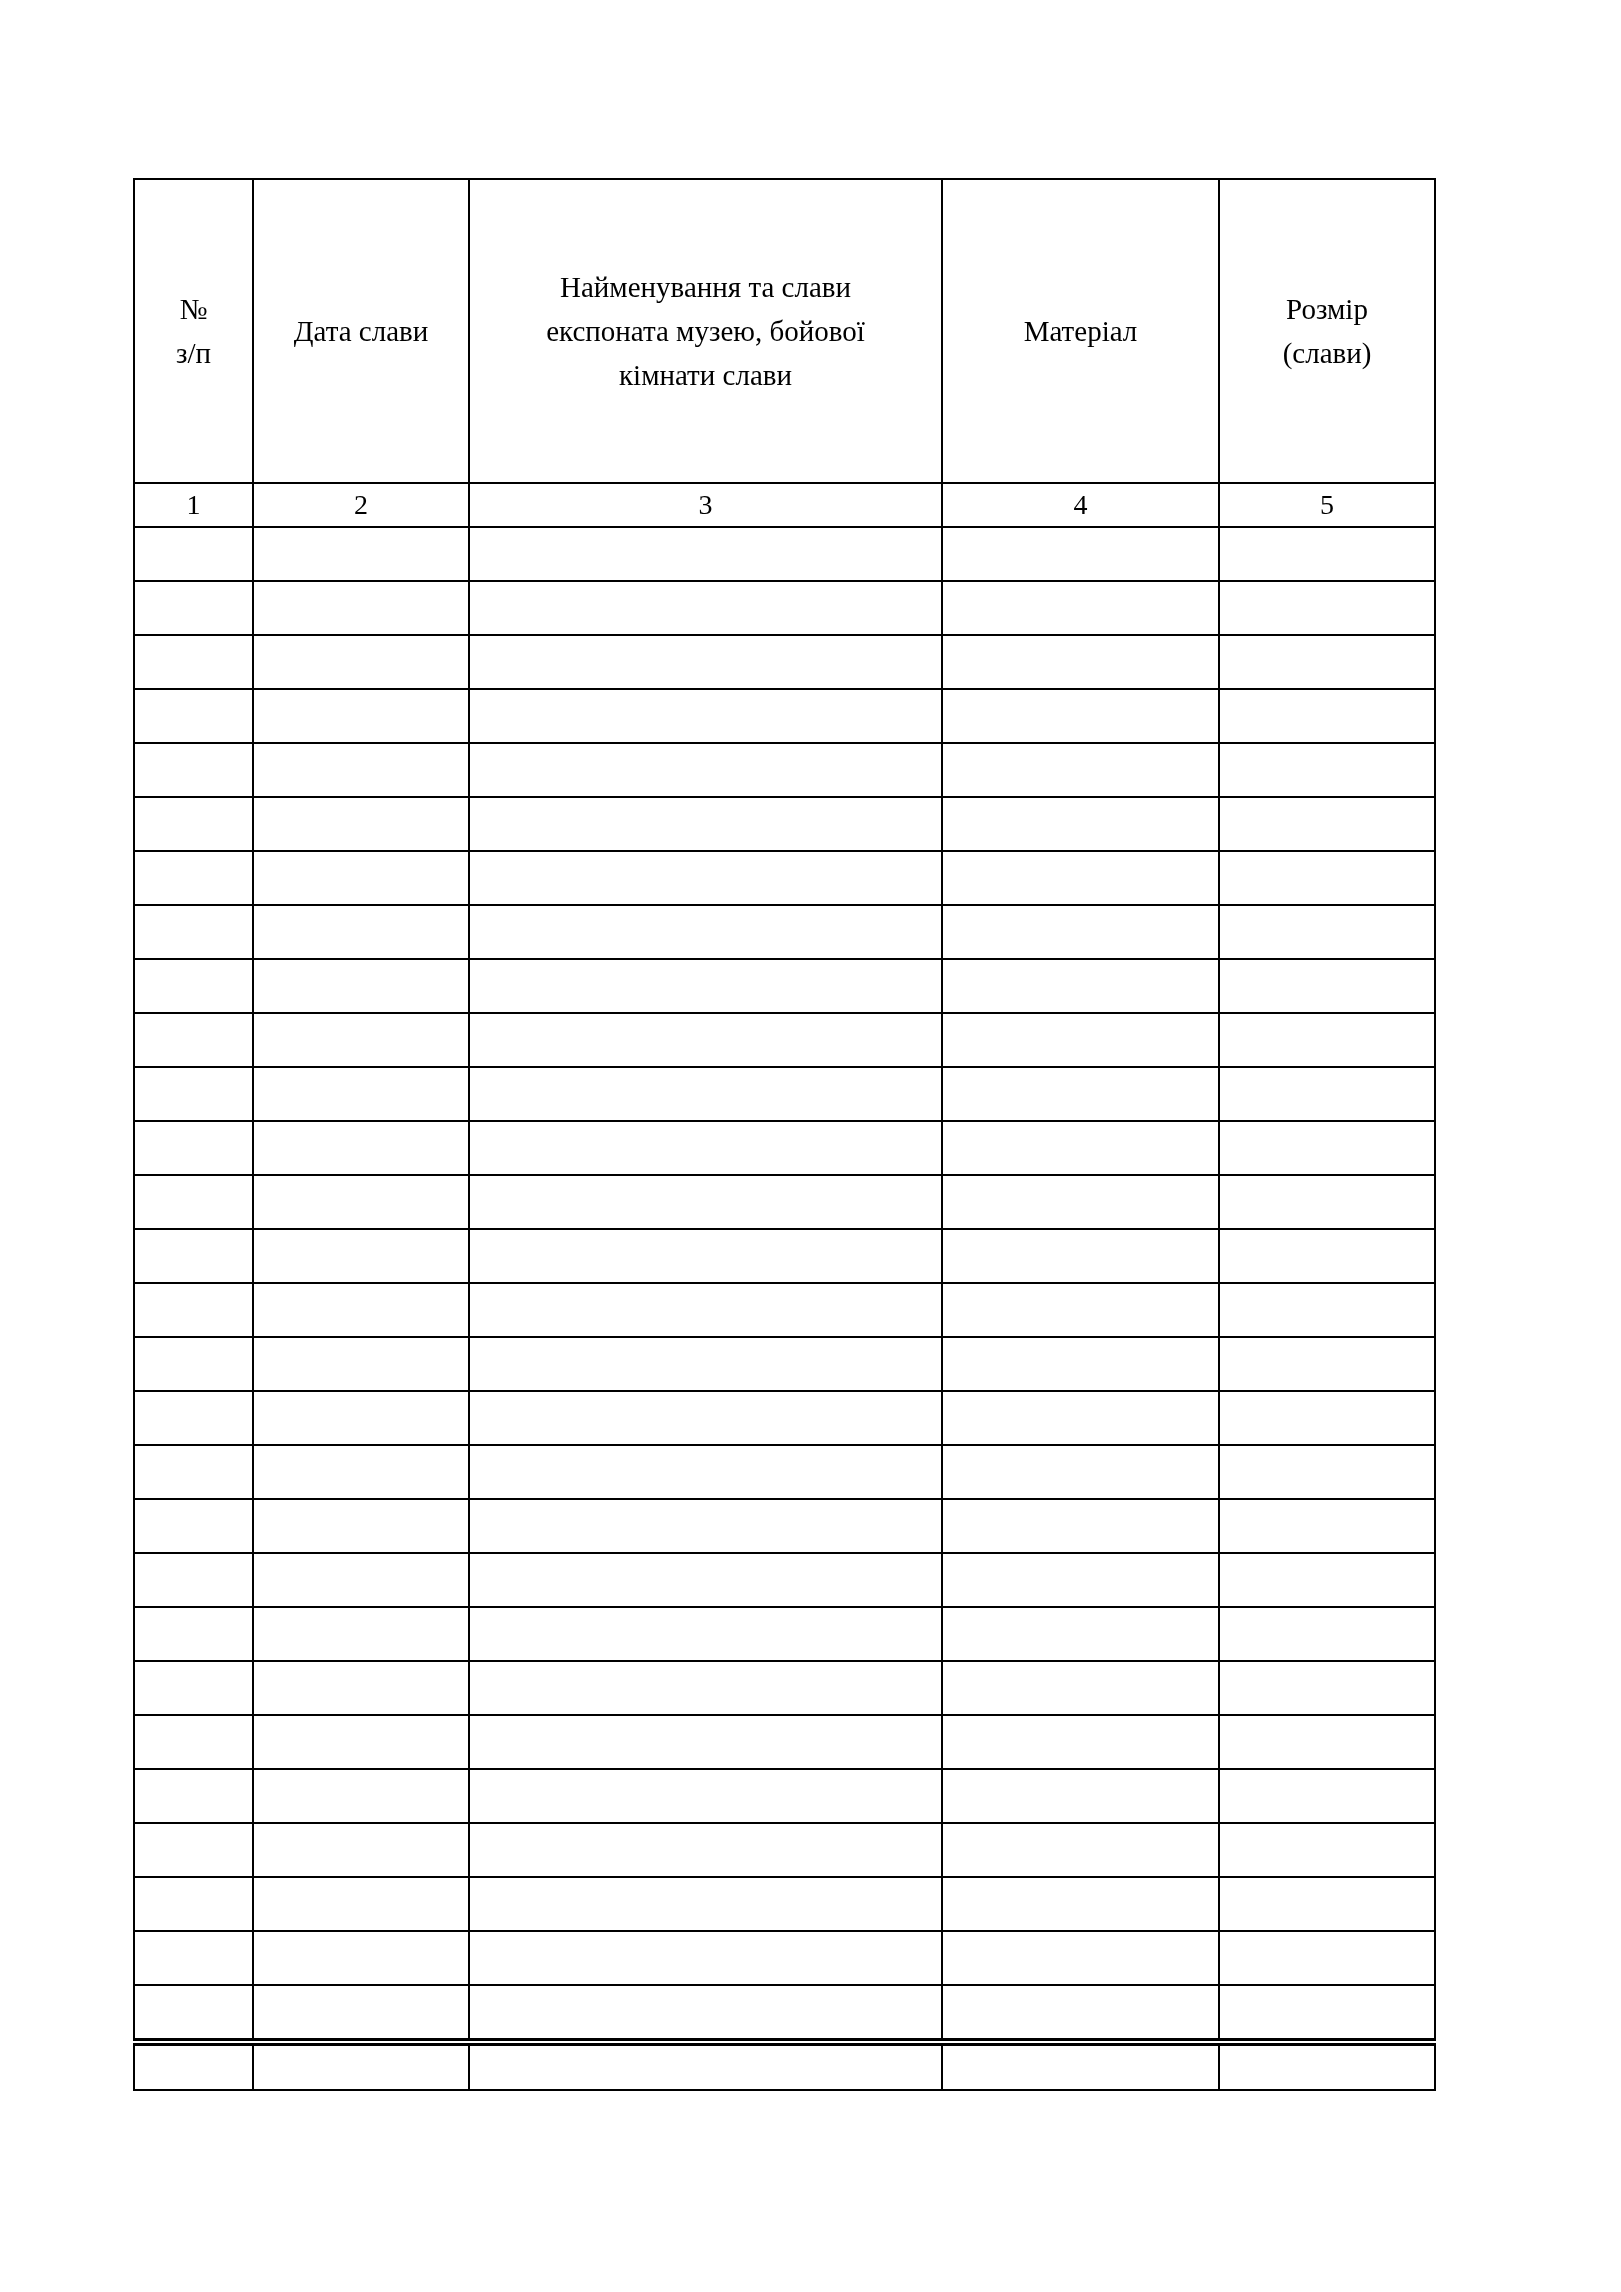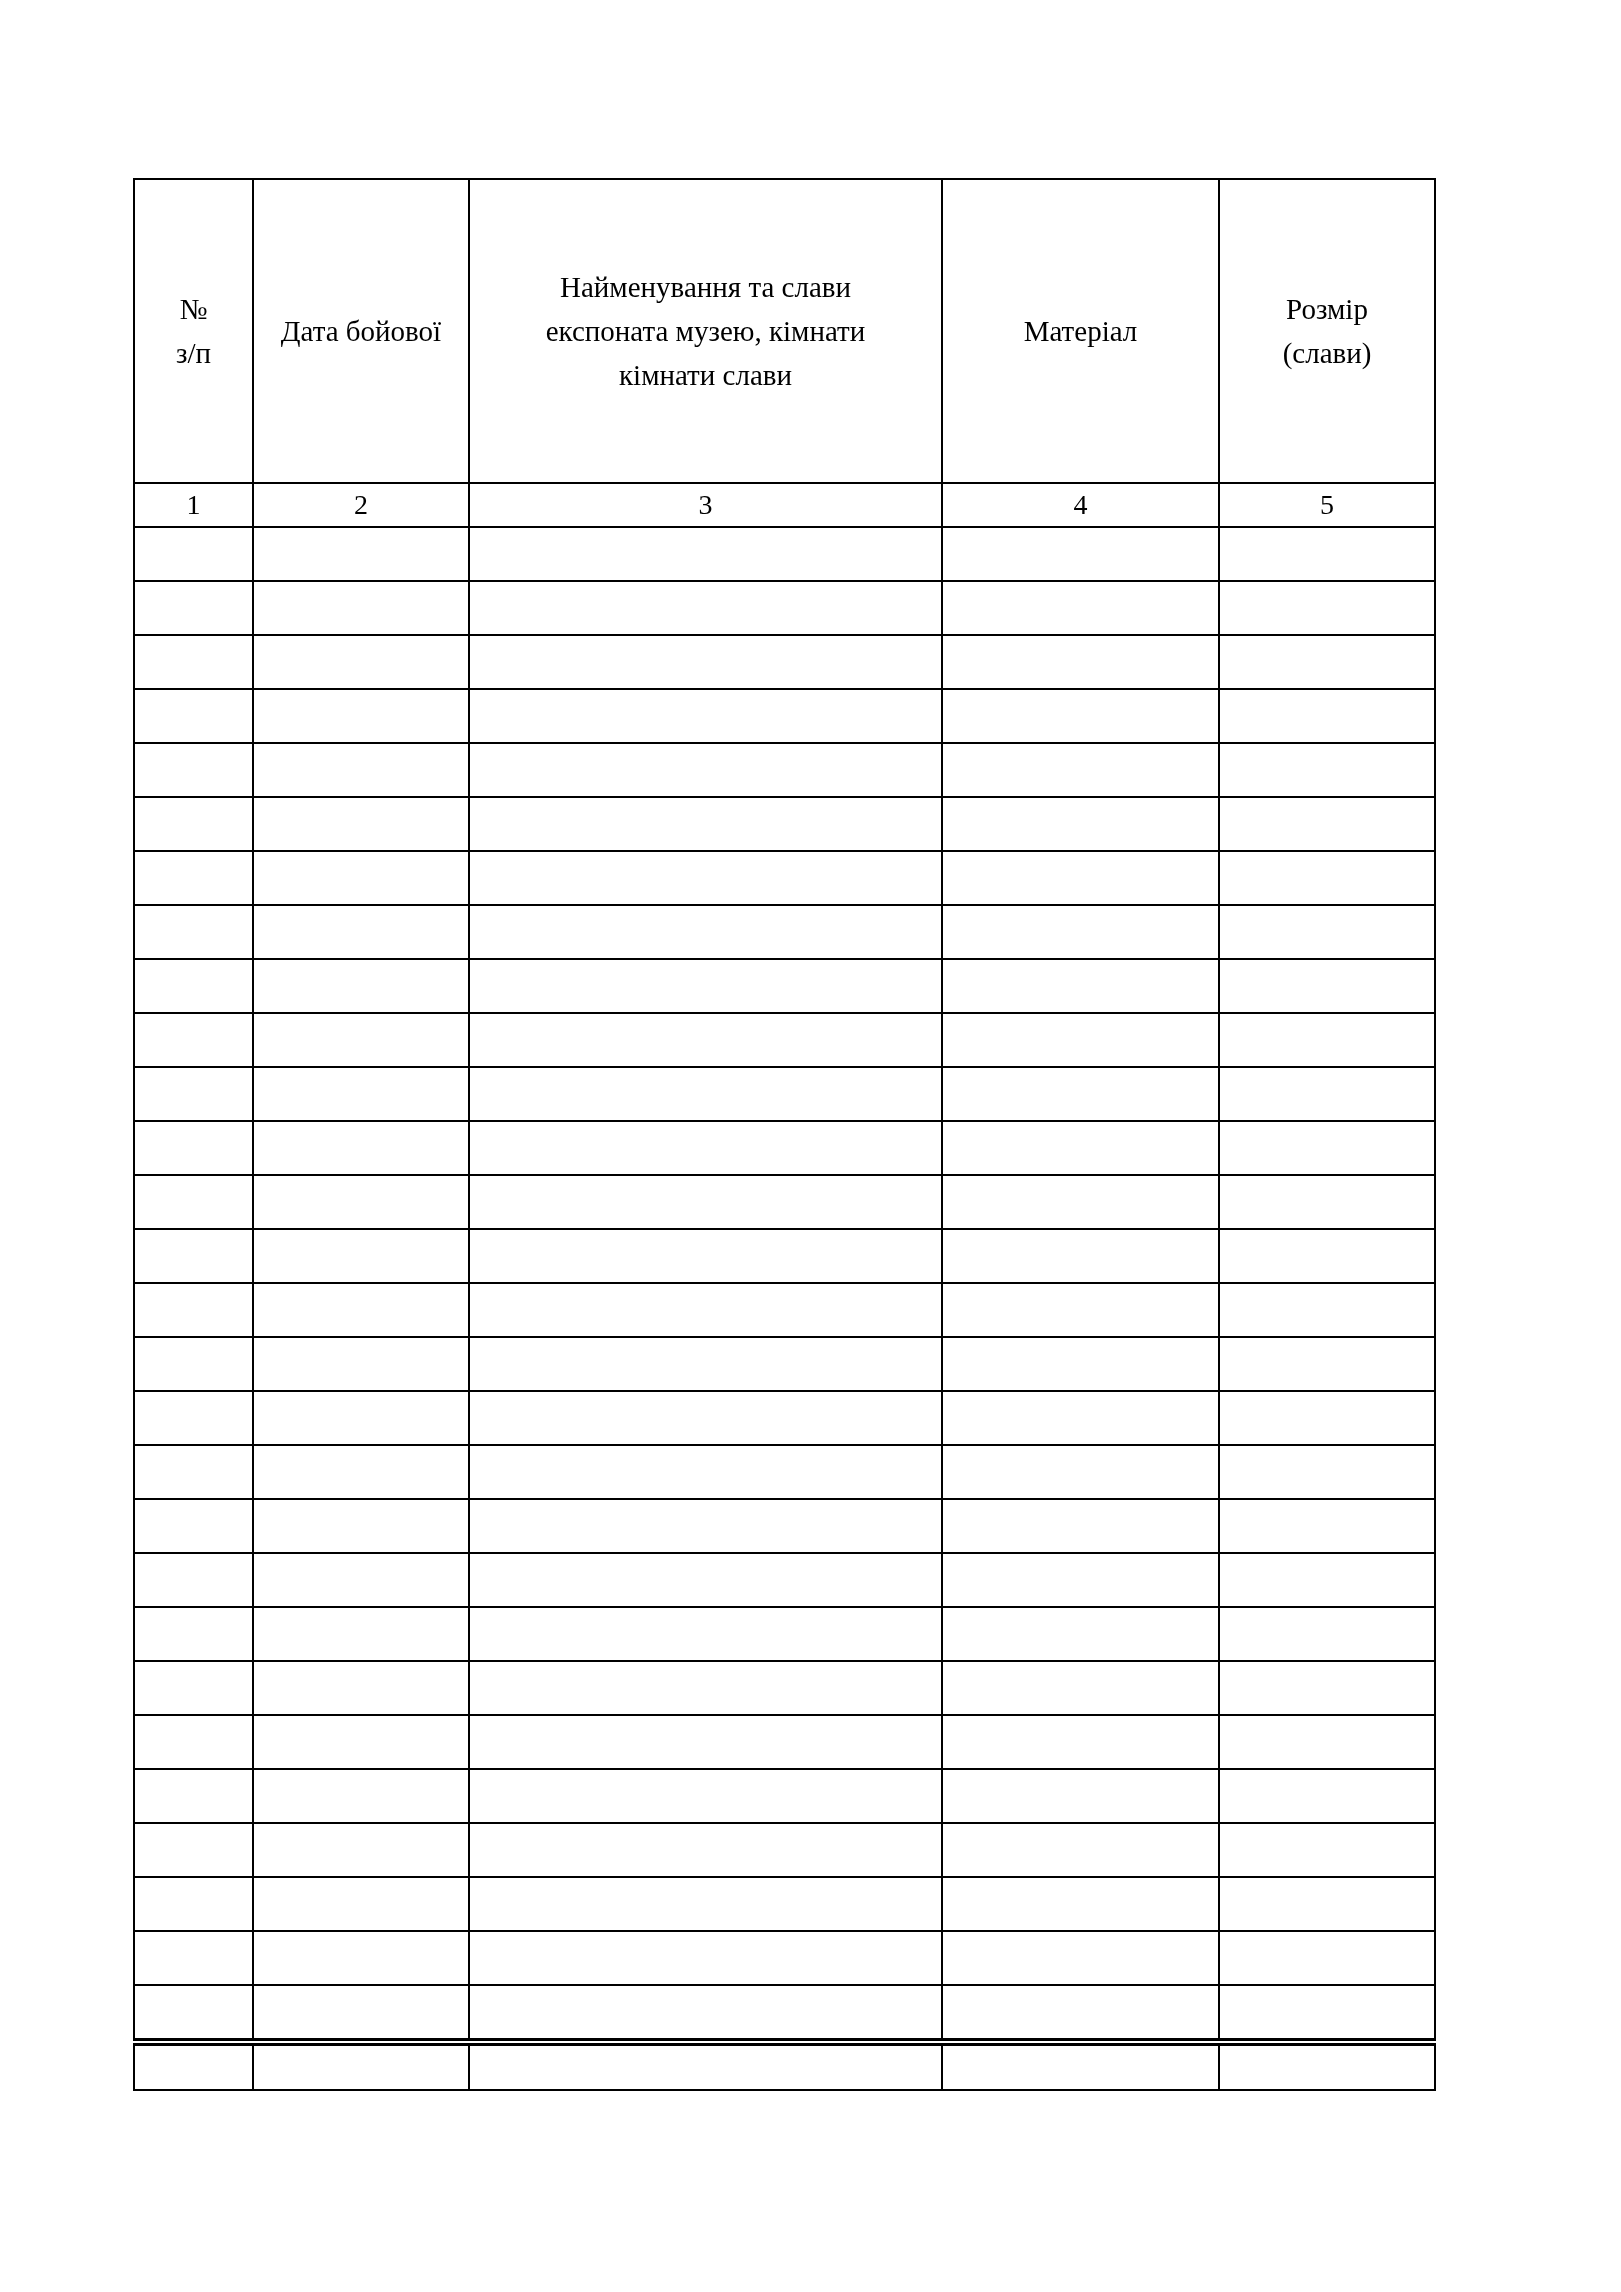--- a/index.html
+++ b/index.html
@@ -69,25 +69,25 @@
       <col style="width:277px">
       <col style="width:216px">
     </colgroup>
     <thead>
       <tr class="header-row">
         <th>
           <span class="header-line">№</span>
           <span class="header-line">з/п</span>
         </th>
         <th>
-          <span class="header-line">Дата бойової</span>
+          <span class="header-line">Дата слави</span>
         </th>
         <th>
           <span class="header-line">Найменування та слави</span>
-          <span class="header-line">експоната музею, кімнати</span>
+          <span class="header-line">експоната музею, бойової</span>
           <span class="header-line">кімнати слави</span>
         </th>
         <th>
           <span class="header-line">Матеріал</span>
         </th>
         <th>
           <span class="header-line">Розмір</span>
           <span class="header-line">(слави)</span>
         </th>
       </tr>

